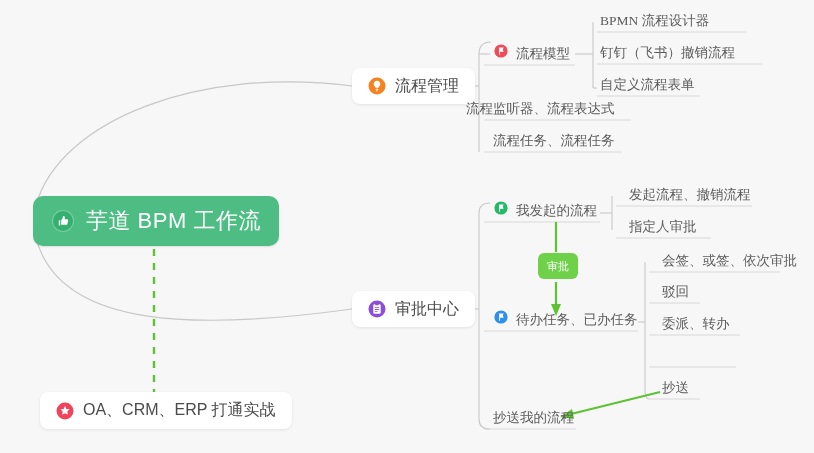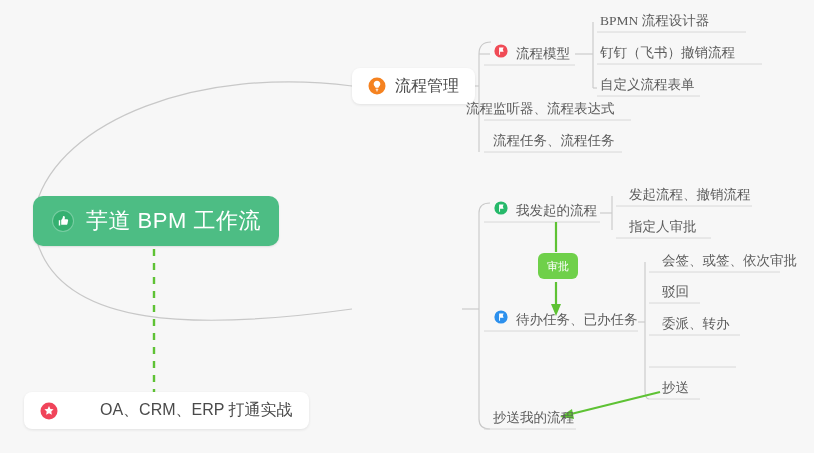--- a/index.html
+++ b/index.html
@@ -201,20 +201,33 @@
     <span class="label">自定义流程表单</span>
   </div>
 
   <div class="node text-node" style="left:464px; top:99px;">
     <span class="label">流程监听器、流程表达式</span>
   </div>
   <div class="node text-node" style="left:491px; top:131px;">
     <span class="label">流程任务、流程任务</span>
   </div>
 
+  <div class="node card-node" style="left:352px; top:291px;">
+    <span class="ico">
+      <svg width="18" height="18" viewBox="0 0 18 18">
+        <circle cx="9" cy="9" r="8.5" fill="#8c4ddb"></circle>
+        <rect x="5.3" y="4.2" width="7.4" height="9.6" rx="1.2" fill="#ffffff"></rect>
+        <rect x="7.2" y="3.1" width="3.6" height="2.1" rx="0.8" fill="#8c4ddb"></rect>
+        <rect x="6.7" y="7.2" width="4.6" height="0.85" rx="0.42" fill="#8c4ddb"></rect>
+        <rect x="6.7" y="9.1" width="4.6" height="0.85" rx="0.42" fill="#8c4ddb"></rect>
+        <rect x="6.7" y="11.0" width="3.0" height="0.85" rx="0.42" fill="#8c4ddb"></rect>
+      </svg>
+    </span>
+    <span class="label">审批中心</span>
+  </div>
 
   <div class="node text-node" style="left:492px; top:201px;">
     <span class="ico">
       <svg width="14" height="14" viewBox="0 0 14 14">
         <circle cx="7" cy="7" r="6.6" fill="#26b96a"></circle>
         <path d="M5.1 3.5v7.2h.95V7.7h3.6l-.85-2.1.85-2.1z" fill="#ffffff"></path>
       </svg>
     </span>
     <span class="label with-icon">我发起的流程</span>
   </div>
@@ -250,21 +263,21 @@
   </div>
 
   <div class="node text-node" style="left:491px; top:408px;">
     <span class="label">抄送我的流程</span>
   </div>
 
   <div class="rel-label" style="left:538px; top:253px;">
     <span>审批</span>
   </div>
 
-  <div class="node card-node" style="left:24px; top:392px; height:37px;gap:33px;">
+  <div class="node card-node" style="left:40px; top:392px; height:37px;">
     <span class="ico">
       <svg width="18" height="18" viewBox="0 0 18 18">
         <circle cx="9" cy="9" r="8.5" fill="#f0445a"></circle>
         <path d="M9 4.0l1.42 2.88 3.18.46-2.3 2.24.54 3.17L9 11.26l-2.84 1.49.54-3.17-2.3-2.24 3.18-.46z" fill="#ffffff"></path>
       </svg>
     </span>
     <span class="label">OA、CRM、ERP 打通实战</span>
   </div>
 
 </div>

